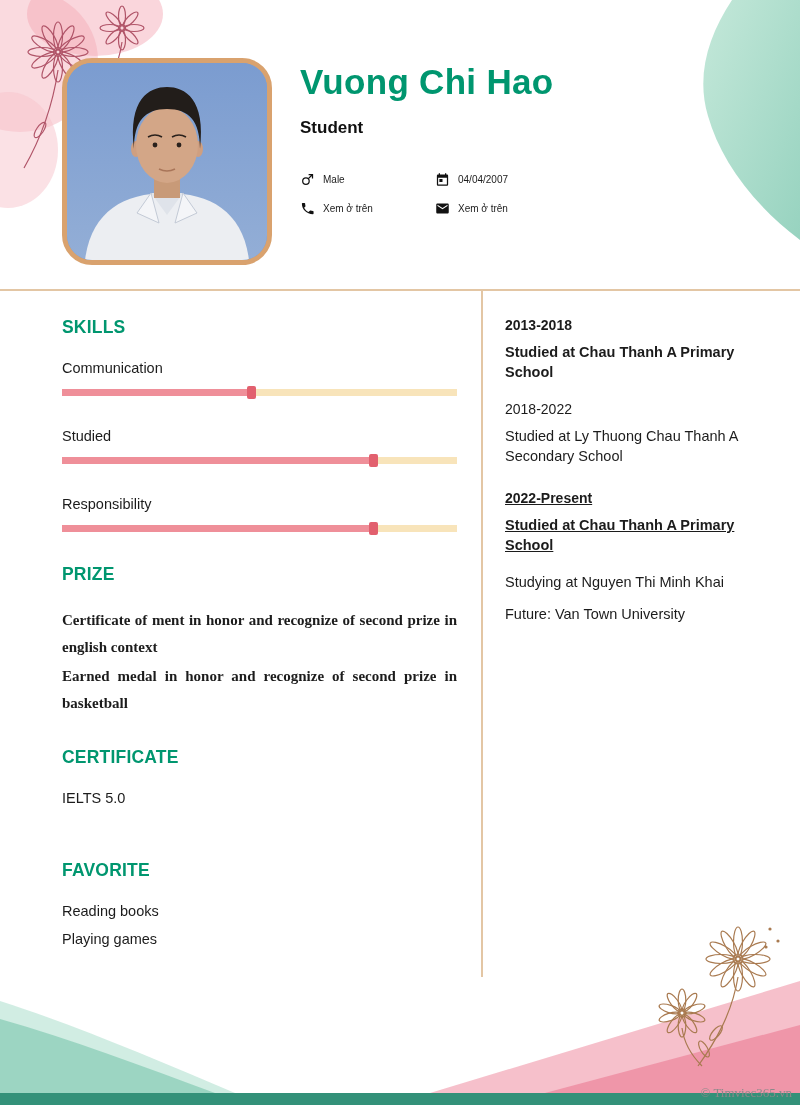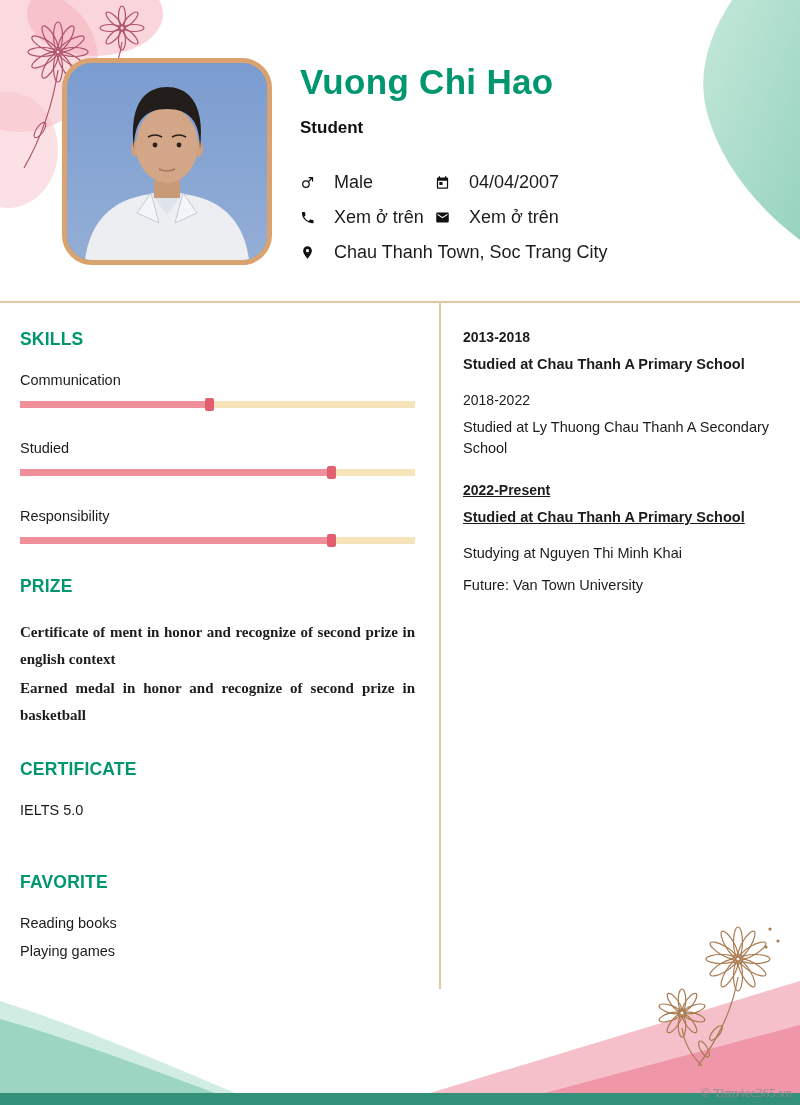--- a/index.html
+++ b/index.html
@@ -13,28 +13,28 @@
   .content{position:relative;z-index:2;}
 
   
   .header{display:flex;padding:58px 0 0 62px;}
   .photo{width:210px;height:207px;border:5px solid var(--photo-border);border-radius:30px;overflow:hidden;flex:0 0 auto;background:#7b9cd0;}
   .photo svg{display:block;width:100%;height:100%;}
   .header-text{margin-left:28px;padding-top:4px;}
   .name{margin:0 0 16px;font-size:35px;font-weight:700;color:var(--green);letter-spacing:.3px;}
   .job-title{margin:0 0 34px;font-size:17px;font-weight:700;color:#101010;}
   .info-row{display:flex;margin-bottom:14px;}
-  .info-item{display:flex;align-items:center;gap:19px;font-size:18px;}
+  .info-item{display:flex;align-items:center;gap:8px;font-size:10px;}
   .info-item.first{width:135px;}
   .ic{width:15px;height:15px;flex:0 0 auto;display:block;}
   .divider{height:2px;background:var(--tan);margin-top:24px;}
 
   
   .columns{display:flex;min-height:666px;}
-  .col-left{width:439px;padding:26px 24px 0 20px;}
+  .col-left{width:439px;padding:26px 24px 0 20px;margin-left:42px;}
   .col-right{flex:1;border-left:2px solid var(--tan);padding:26px 30px 0 22px;}
   .sec-heading{margin:0 0 22px;font-size:17.5px;font-weight:700;color:var(--green);letter-spacing:.2px;}
   .section{margin-bottom:30px;}
 
   .skill{margin-bottom:32px;}
   .skill-label{font-size:14.5px;margin:0 0 13px;}
   .skill-track{height:7px;background:var(--track);position:relative;}
   .skill-fill{height:100%;background:var(--pink);position:relative;}
   .skill-handle{position:absolute;right:-4px;top:-3px;width:9px;height:13px;background:var(--pink-dark);border-radius:2px;}
 
@@ -202,28 +202,20 @@
             </svg>
             <span>Xem ở trên</span>
           </div>
           <div class="info-item">
             <svg class="ic" viewBox="0 0 24 24">
               <path fill="#111" d="M20 4H4c-1.1 0-2 .9-2 2v12c0 1.1.9 2 2 2h16c1.1 0 2-.9 2-2V6c0-1.1-.9-2-2-2zm0 4-8 5-8-5V6l8 5 8-5v2z"></path>
             </svg>
             <span>Xem ở trên</span>
           </div>
         </div>
-        <div class="info-row">
-          <div class="info-item">
-            <svg class="ic" viewBox="0 0 24 24">
-              <path fill="#111" d="M12 2C8.1 2 5 5.1 5 9c0 5.2 7 13 7 13s7-7.8 7-13c0-3.9-3.1-7-7-7zm0 9.5c-1.4 0-2.5-1.1-2.5-2.5S10.6 6.5 12 6.5s2.5 1.1 2.5 2.5-1.1 2.5-2.5 2.5z"></path>
-            </svg>
-            <span>Chau Thanh Town, Soc Trang City</span>
-          </div>
-        </div>
       </div>
     </div>
   </section>
 
   <div class="divider"></div>
 
   <div class="columns">
 
     <div class="col-left">
 

